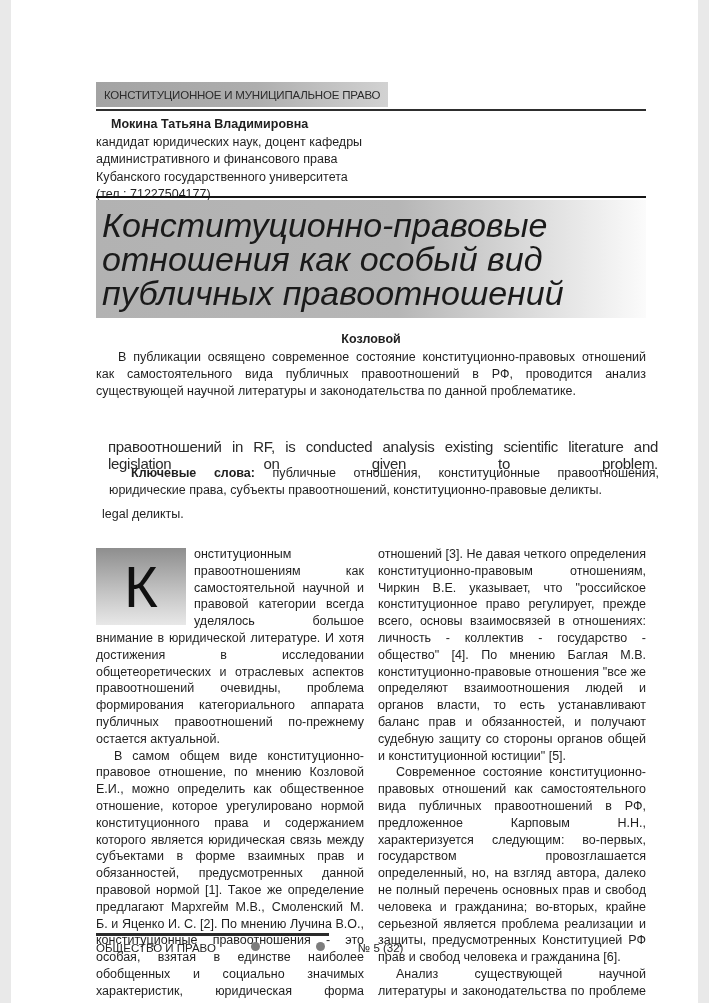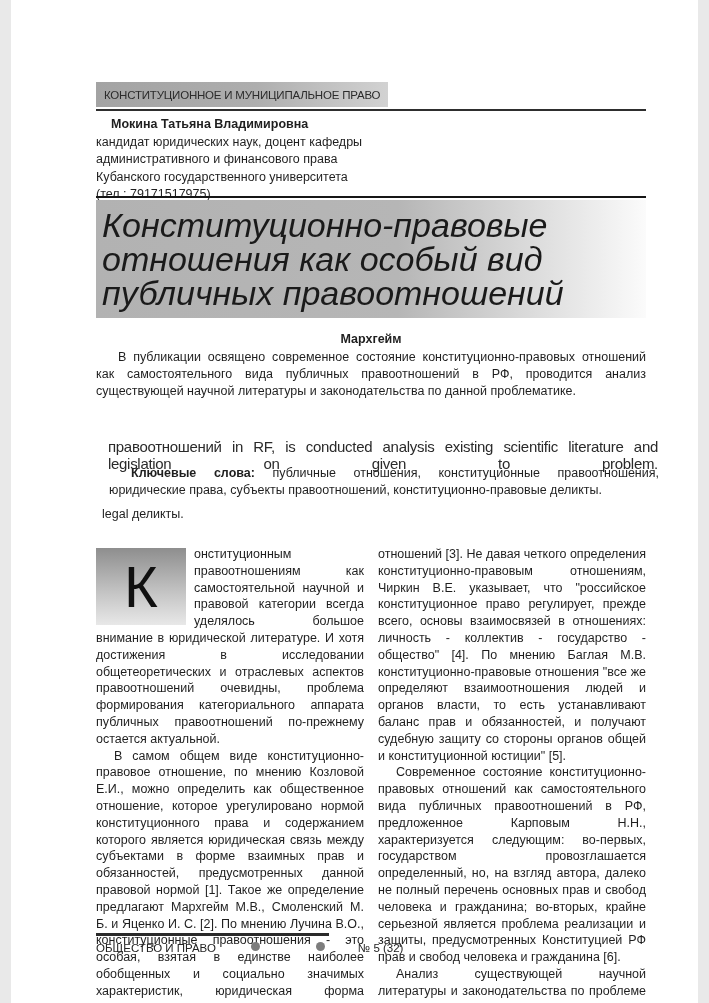--- a/index.html
+++ b/index.html
@@ -71,32 +71,32 @@
     <span>КОНСТИТУЦИОННОЕ И МУНИЦИПАЛЬНОЕ ПРАВО</span>
   </div>
 
   <div class="rule-thin"></div>
 
   <div class="author">
     <div class="name">Мокина Татьяна Владимировна</div>
     <div>кандидат юридических наук, доцент кафедры</div>
     <div>административного и финансового права</div>
     <div>Кубанского государственного университета</div>
-    <div>(тел.: 79171517975)</div>
+    <div>(тел.: 71227504177)</div>
   </div>
 
   <div class="rule-thick"></div>
 
   <div class="title-block">
     <span class="title-line">Конституционно-правовые</span>
     <span class="title-line">отношения как особый вид</span>
     <span class="title-line">публичных правоотношений</span>
   </div>
 
-  <div class="annot-head">Мархгейм</div>
+  <div class="annot-head">Козловой</div>
   <p class="annot-text">В публикации освящено современное состояние конституционно-правовых отношений как самостоятельного вида публичных правоотношений в РФ, проводится анализ существующей научной литературы и законодательства по данной проблематике.</p>
 
   <p class="en-tail">правоотношений in RF, is conducted analysis existing scientific literature and legislation on given to problem.</p>
 
   <p class="keywords"><span class="kw-label">Ключевые слова:</span><span> публичные отношения, конституционные правоотношения, юридические права, субъекты правоотношений, конституционно-правовые деликты.</span></p>
 
   <p class="keywords-en">legal деликты.</p>
 
   <div class="columns">
     <div class="col">

